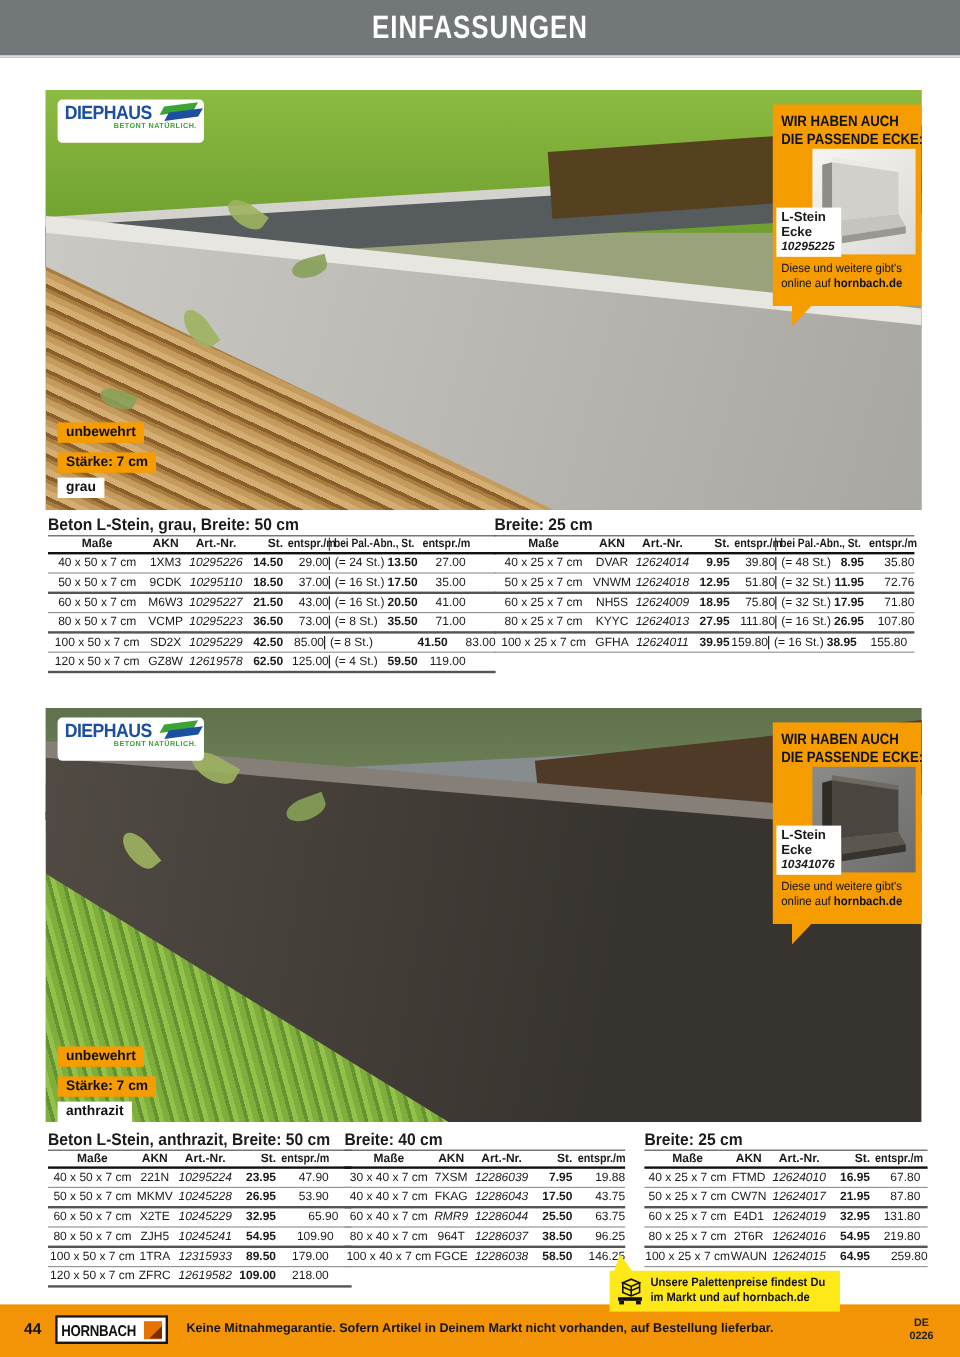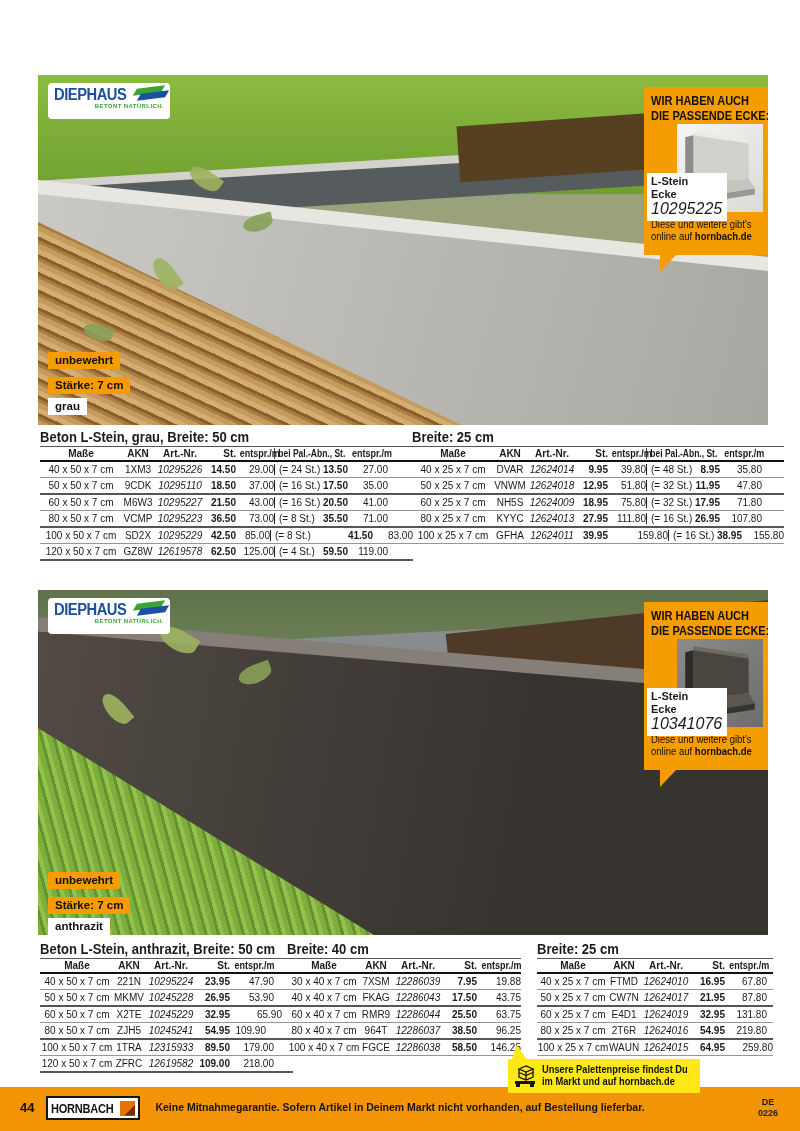--- a/index.html
+++ b/index.html
@@ -53,21 +53,21 @@
   .dlogo .sw1{position:absolute;right:8px;top:4px;width:26px;height:7px;background:#3aa535;transform:skewX(-35deg) rotate(-8deg);}
   .dlogo .sw2{position:absolute;right:4px;top:9px;width:26px;height:7px;background:#1b4fa0;transform:skewX(-35deg) rotate(-8deg);}
 
   
   .callout{position:absolute;right:0;top:12px;width:124px;height:168px;background:#f59c00;z-index:4;}
   .ch{position:absolute;left:7px;top:7px;font-weight:bold;font-size:12.5px;line-height:1.18;color:#111;
       transform:scaleX(.88);transform-origin:left;white-space:nowrap;}
   .cimg{position:absolute;right:5px;top:37px;width:86px;height:88px;background:linear-gradient(135deg,#f6f5f3,#dcdad6);}
   .cimg.dark{background:linear-gradient(135deg,#8b8b89,#6d6d6b);}
   .plabel{position:absolute;left:3px;top:86px;background:#fff;padding:2px 5px 2px 4px;font-size:11px;line-height:1.15;z-index:2;}
-  .plabel .artnr{font-size:16px;font-weight:normal;font-style:italic;}
+  .plabel .artnr{font-size:10px;font-weight:bold;font-style:italic;}
   .cnote{position:absolute;left:7px;top:132px;font-size:10px;line-height:1.22;color:#111;transform:scaleX(.95);transform-origin:left;white-space:nowrap;}
   .ctail{position:absolute;left:16px;bottom:-17px;width:0;height:0;border-top:18px solid #f59c00;border-right:17px solid transparent;}
 
   
   .badge{position:absolute;left:10px;font-weight:bold;font-size:11.5px;padding:2px 7px 3px;color:#111;z-index:3;white-space:nowrap;}
   .bo{background:#f59c00;}
   .bw{background:#fff;}
 
   
   .tbl{position:absolute;font-size:10px;color:#1a1a1a;}
@@ -97,20 +97,23 @@
   .hmark::after{content:"";position:absolute;right:0;bottom:0;width:11px;height:11px;background:#7a2d00;
                 clip-path:polygon(100% 0,100% 100%,0 100%);}
   .disc{position:absolute;left:0;top:14px;width:100%;text-align:center;font-size:10.5px;font-weight:bold;color:#161616;}
   .dcode{position:absolute;right:22px;top:10px;font-size:9px;color:#222;text-align:center;line-height:1.25;font-weight:bold;}
 </style>
 </head>
 <body>
 
 <div class="page">
 
+  <div class="abs hdr">
+    <div class="t">EINFASSUNGEN</div>
+  </div>
 
   <div class="abs photo p1">
     <div class="layer p1-grass"></div>
     <div class="layer p1-curb"></div>
     <div class="layer p1-paver"></div>
     <div class="layer p1-soil"></div>
     <div class="layer p1-wall"></div>
     <div class="layer p1-walltop"></div>
     <div class="layer p1-mulch"></div>
     <div class="leaf" style="left:150px;top:95px;width:34px;height:18px;transform:rotate(35deg);"></div>
@@ -250,21 +253,21 @@
         <div class="tc a-r" style="width: 42px;">35.80</div>
       </div>
       <div class="trow hv">
         <div class="tc a-c" style="width: 82px;">50 x 25 x 7 cm</div>
         <div class="tc a-c" style="width: 32px;">VNWM</div>
         <div class="tc a-c i" style="width: 52px;">12624018</div>
         <div class="tc a-r b" style="width: 30px;">12.95</div>
         <div class="tc a-r" style="width: 38px;">51.80</div>
         <div class="tc a-l pal" style="width: 46px;">(= 32 St.)</div>
         <div class="tc a-r b" style="width: 28px;">11.95</div>
-        <div class="tc a-r" style="width: 42px;">47.80</div>
+        <div class="tc a-r" style="width: 42px;">72.76</div>
       </div>
       <div class="trow">
         <div class="tc a-c" style="width: 82px;">60 x 25 x 7 cm</div>
         <div class="tc a-c" style="width: 32px;">NH5S</div>
         <div class="tc a-c i" style="width: 52px;">12624009</div>
         <div class="tc a-r b" style="width: 30px;">18.95</div>
         <div class="tc a-r" style="width: 38px;">75.80</div>
         <div class="tc a-l pal" style="width: 46px;">(= 32 St.)</div>
         <div class="tc a-r b" style="width: 28px;">17.95</div>
         <div class="tc a-r" style="width: 42px;">71.80</div>
@@ -277,21 +280,21 @@
         <div class="tc a-r" style="width: 38px;">111.80</div>
         <div class="tc a-l pal" style="width: 46px;">(= 16 St.)</div>
         <div class="tc a-r b" style="width: 28px;">26.95</div>
         <div class="tc a-r" style="width: 42px;">107.80</div>
       </div>
       <div class="trow">
         <div class="tc a-c" style="width: 82px;">100 x 25 x 7 cm</div>
         <div class="tc a-c" style="width: 32px;">GFHA</div>
         <div class="tc a-c i" style="width: 52px;">12624011</div>
         <div class="tc a-r b" style="width: 30px;">39.95</div>
-        <div class="tc a-r" style="width: 60px;">159.80</div>
+        <div class="tc a-r" style="width: 32px;">159.80</div>
         <div class="tc a-l pal" style="width: 46px;">(= 16 St.)</div>
         <div class="tc a-r b" style="width: 28px;">38.95</div>
         <div class="tc a-r" style="width: 42px;">155.80</div>
       </div>
     </div>
 
   <div class="abs photo p2">
     <div class="layer p2-bg"></div>
     <div class="layer p2-paver"></div>
     <div class="layer p2-edge"></div>
@@ -369,21 +372,21 @@
         <div class="tc a-c" style="width: 30px;">X2TE</div>
         <div class="tc a-c i" style="width: 54px;">10245229</div>
         <div class="tc a-r b" style="width: 32px;">32.95</div>
         <div class="tc a-r" style="width: 52px;">65.90</div>
       </div>
       <div class="trow hv">
         <div class="tc a-c" style="width: 74px;">80 x 50 x 7 cm</div>
         <div class="tc a-c" style="width: 30px;">ZJH5</div>
         <div class="tc a-c i" style="width: 54px;">10245241</div>
         <div class="tc a-r b" style="width: 32px;">54.95</div>
-        <div class="tc a-r" style="width: 36px;">109.90</div>
+        <div class="tc a-r" style="width: 48px;">109.90</div>
       </div>
       <div class="trow">
         <div class="tc a-c" style="width: 74px;">100 x 50 x 7 cm</div>
         <div class="tc a-c" style="width: 30px;">1TRA</div>
         <div class="tc a-c i" style="width: 54px;">12315933</div>
         <div class="tc a-r b" style="width: 32px;">89.50</div>
         <div class="tc a-r" style="width: 44px;">179.00</div>
       </div>
       <div class="trow hv">
         <div class="tc a-c" style="width: 74px;">120 x 50 x 7 cm</div>
@@ -411,21 +414,21 @@
       </div>
       <div class="trow hv">
         <div class="tc a-c" style="width: 74px;">40 x 40 x 7 cm</div>
         <div class="tc a-c" style="width: 30px;">FKAG</div>
         <div class="tc a-c i" style="width: 54px;">12286043</div>
         <div class="tc a-r b" style="width: 32px;">17.50</div>
         <div class="tc a-r" style="width: 44px;">43.75</div>
       </div>
       <div class="trow">
         <div class="tc a-c" style="width: 74px;">60 x 40 x 7 cm</div>
-        <div class="tc a-c" style="width: 30px;">RMR9</div>
+        <div class="tc a-c" style="width: 30px; font-style: italic;">RMR9</div>
         <div class="tc a-c i" style="width: 54px;">12286044</div>
         <div class="tc a-r b" style="width: 32px;">25.50</div>
         <div class="tc a-r" style="width: 44px;">63.75</div>
       </div>
       <div class="trow hv">
         <div class="tc a-c" style="width: 74px;">80 x 40 x 7 cm</div>
         <div class="tc a-c" style="width: 30px;">964T</div>
         <div class="tc a-c i" style="width: 54px;">12286037</div>
         <div class="tc a-r b" style="width: 32px;">38.50</div>
         <div class="tc a-r" style="width: 44px;">96.25</div>

